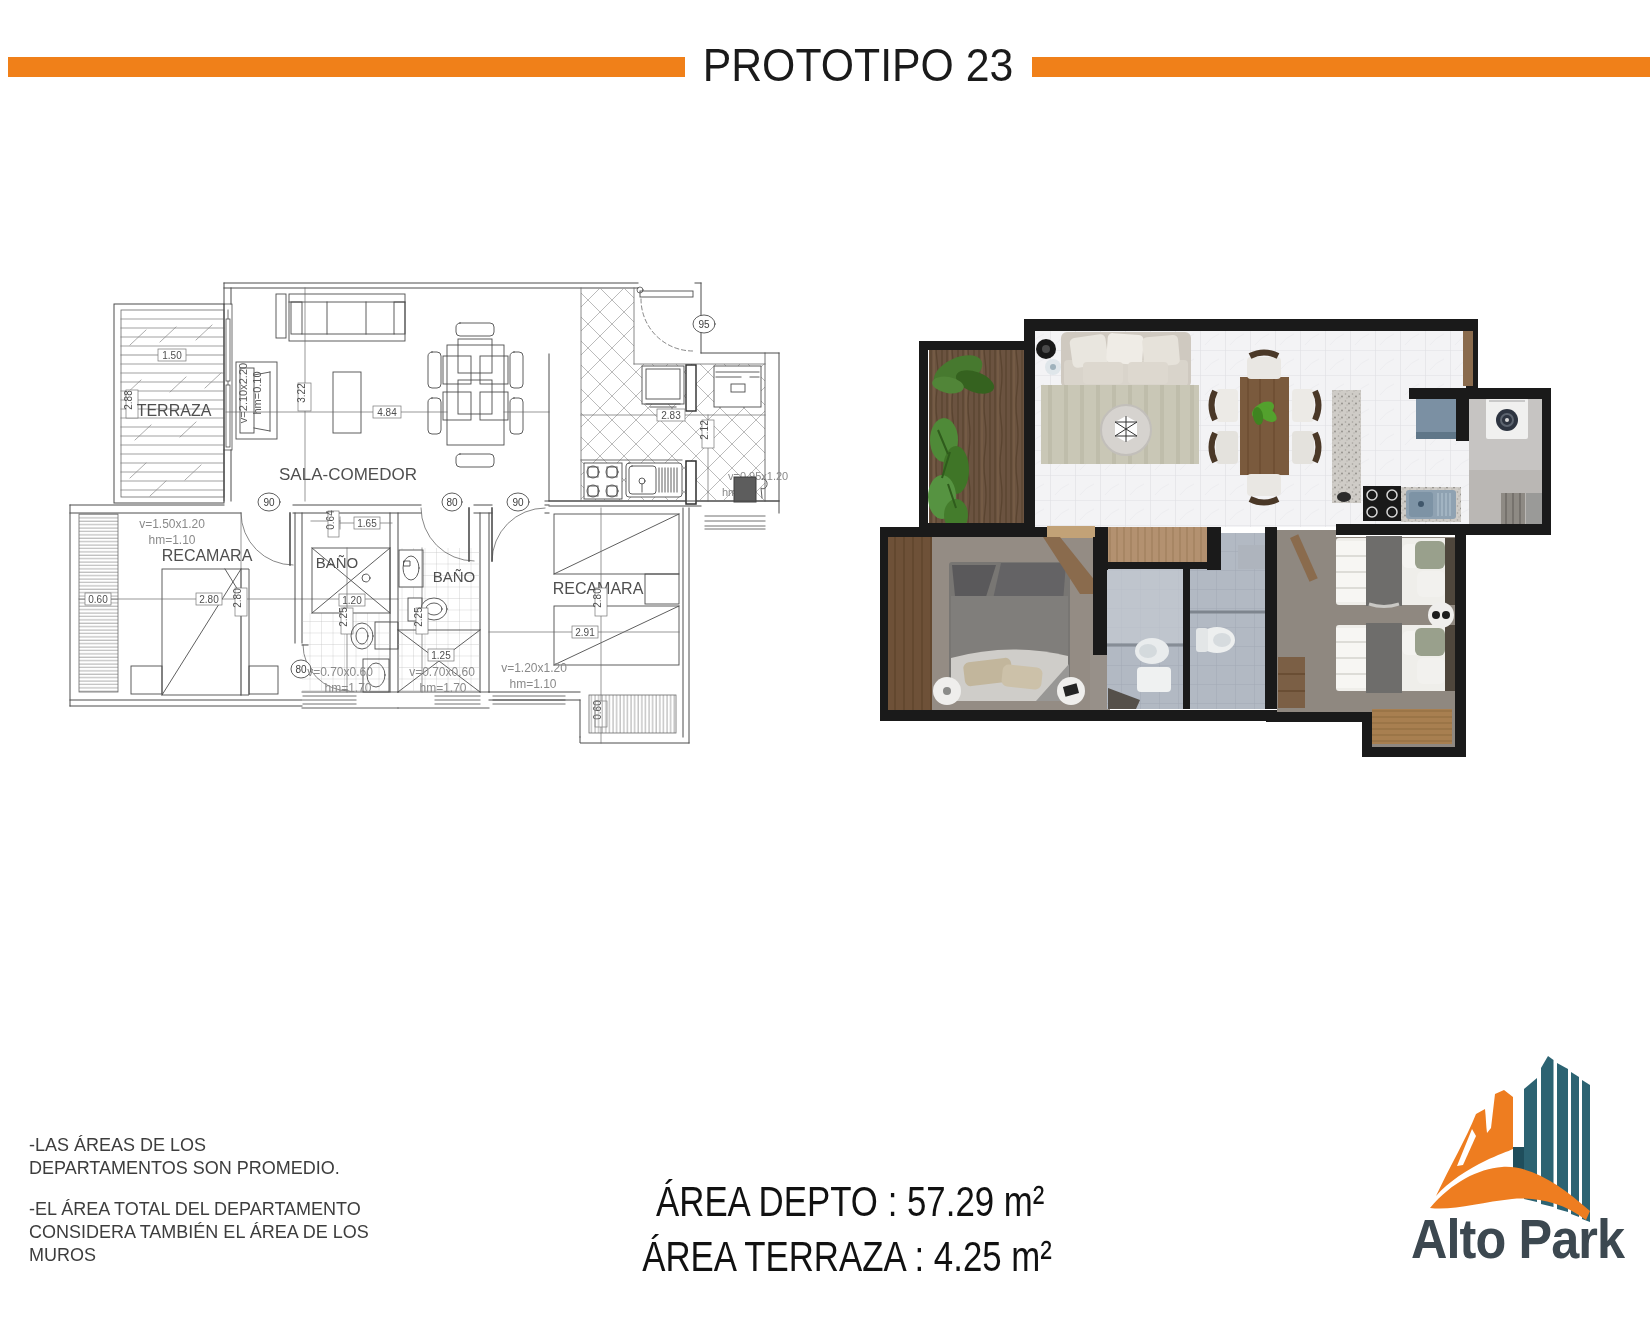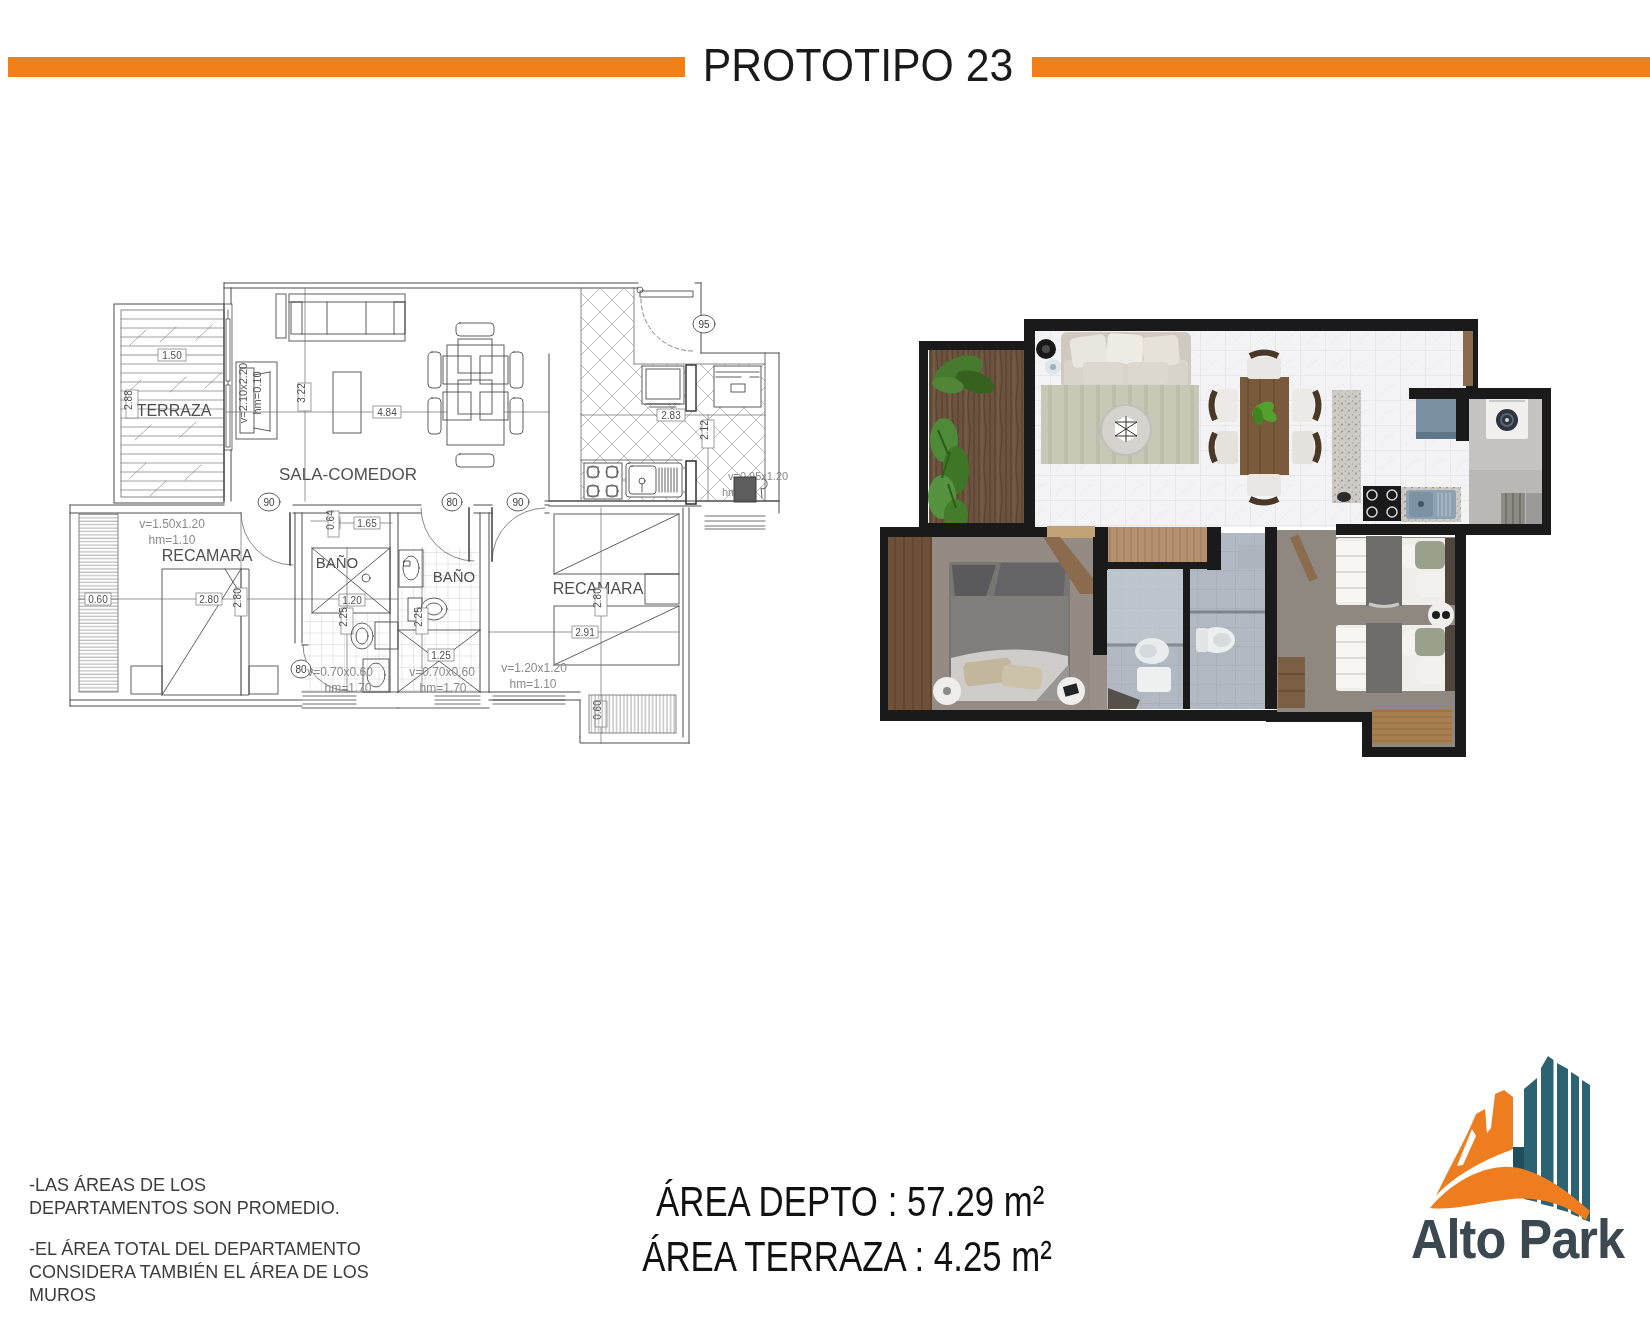--- a/index.html
+++ b/index.html
@@ -682,21 +682,21 @@
 <rect x="1266" y="712" width="106" height="10"></rect>
 
 <rect x="1362" y="712" width="10" height="45"></rect>
 
 <rect x="1362" y="747" width="104" height="10"></rect>
 
 <rect x="1455" y="527" width="11" height="230"></rect>
 </g>
 </svg>
 
-<div class="abs" style="left:29px;top:1134px;width:420px;font-size:18px;line-height:23px;color:#3d3d3d;margin-top:40px;">
+<div class="abs" style="left:29px;top:1134px;width:420px;font-size:18px;line-height:23px;color:#3d3d3d;">
 -LAS ÁREAS DE LOS<br>DEPARTAMENTOS SON PROMEDIO.
 <div style="height:18px"></div>
 -EL ÁREA TOTAL DEL DEPARTAMENTO<br>CONSIDERA TAMBIÉN EL ÁREA DE LOS<br>MUROS
 </div>
 
 <div class="abs" style="left:656px;top:1180px;width:620px;font-size:43px;line-height:43px;color:#111;transform:scaleX(0.81);transform-origin:0 0;white-space:nowrap;">
 <div>ÁREA DEPTO : 57.29 m²</div>
 <div style="margin-top:12px;margin-left:-17px;">ÁREA TERRAZA : 4.25 m²</div>
 </div>
 

